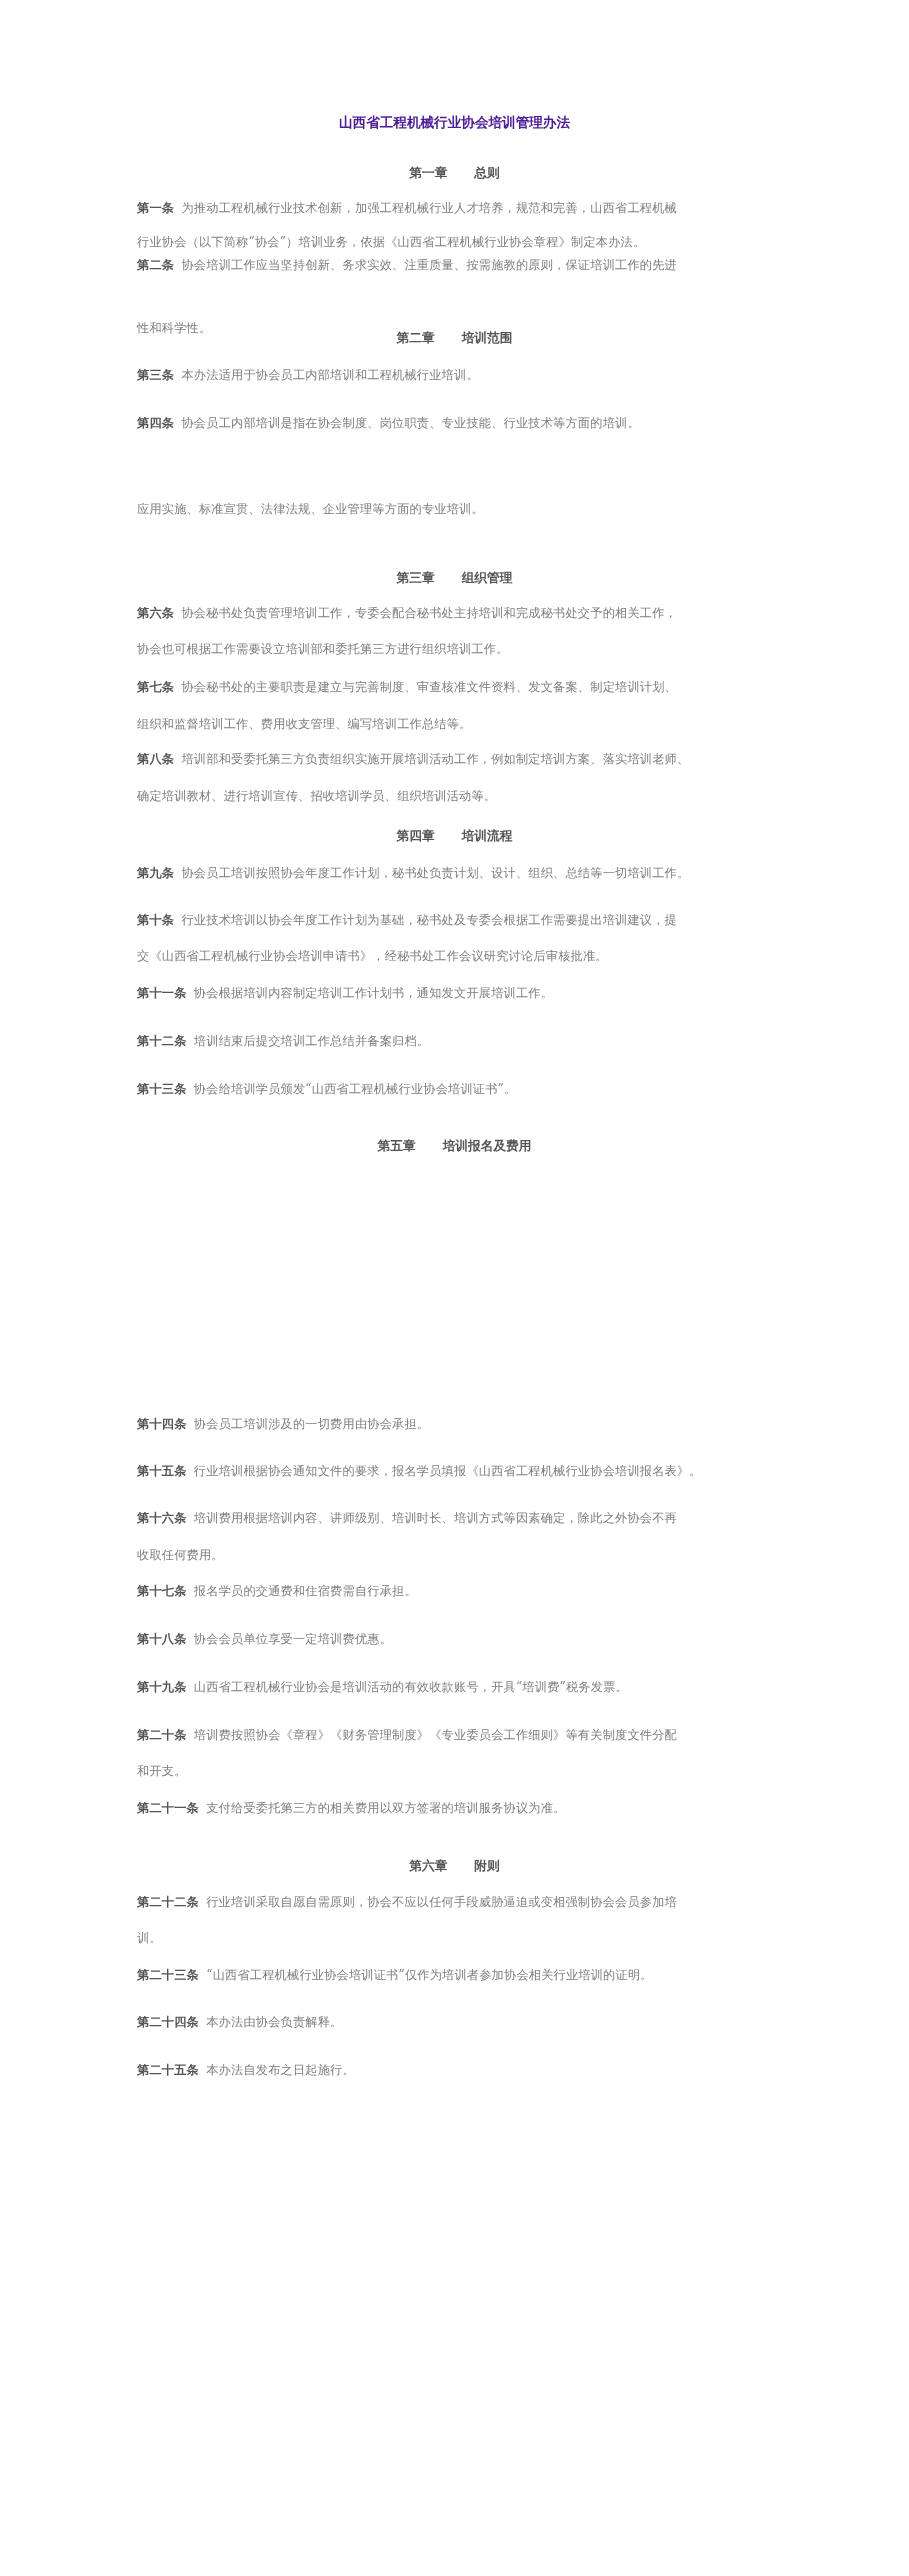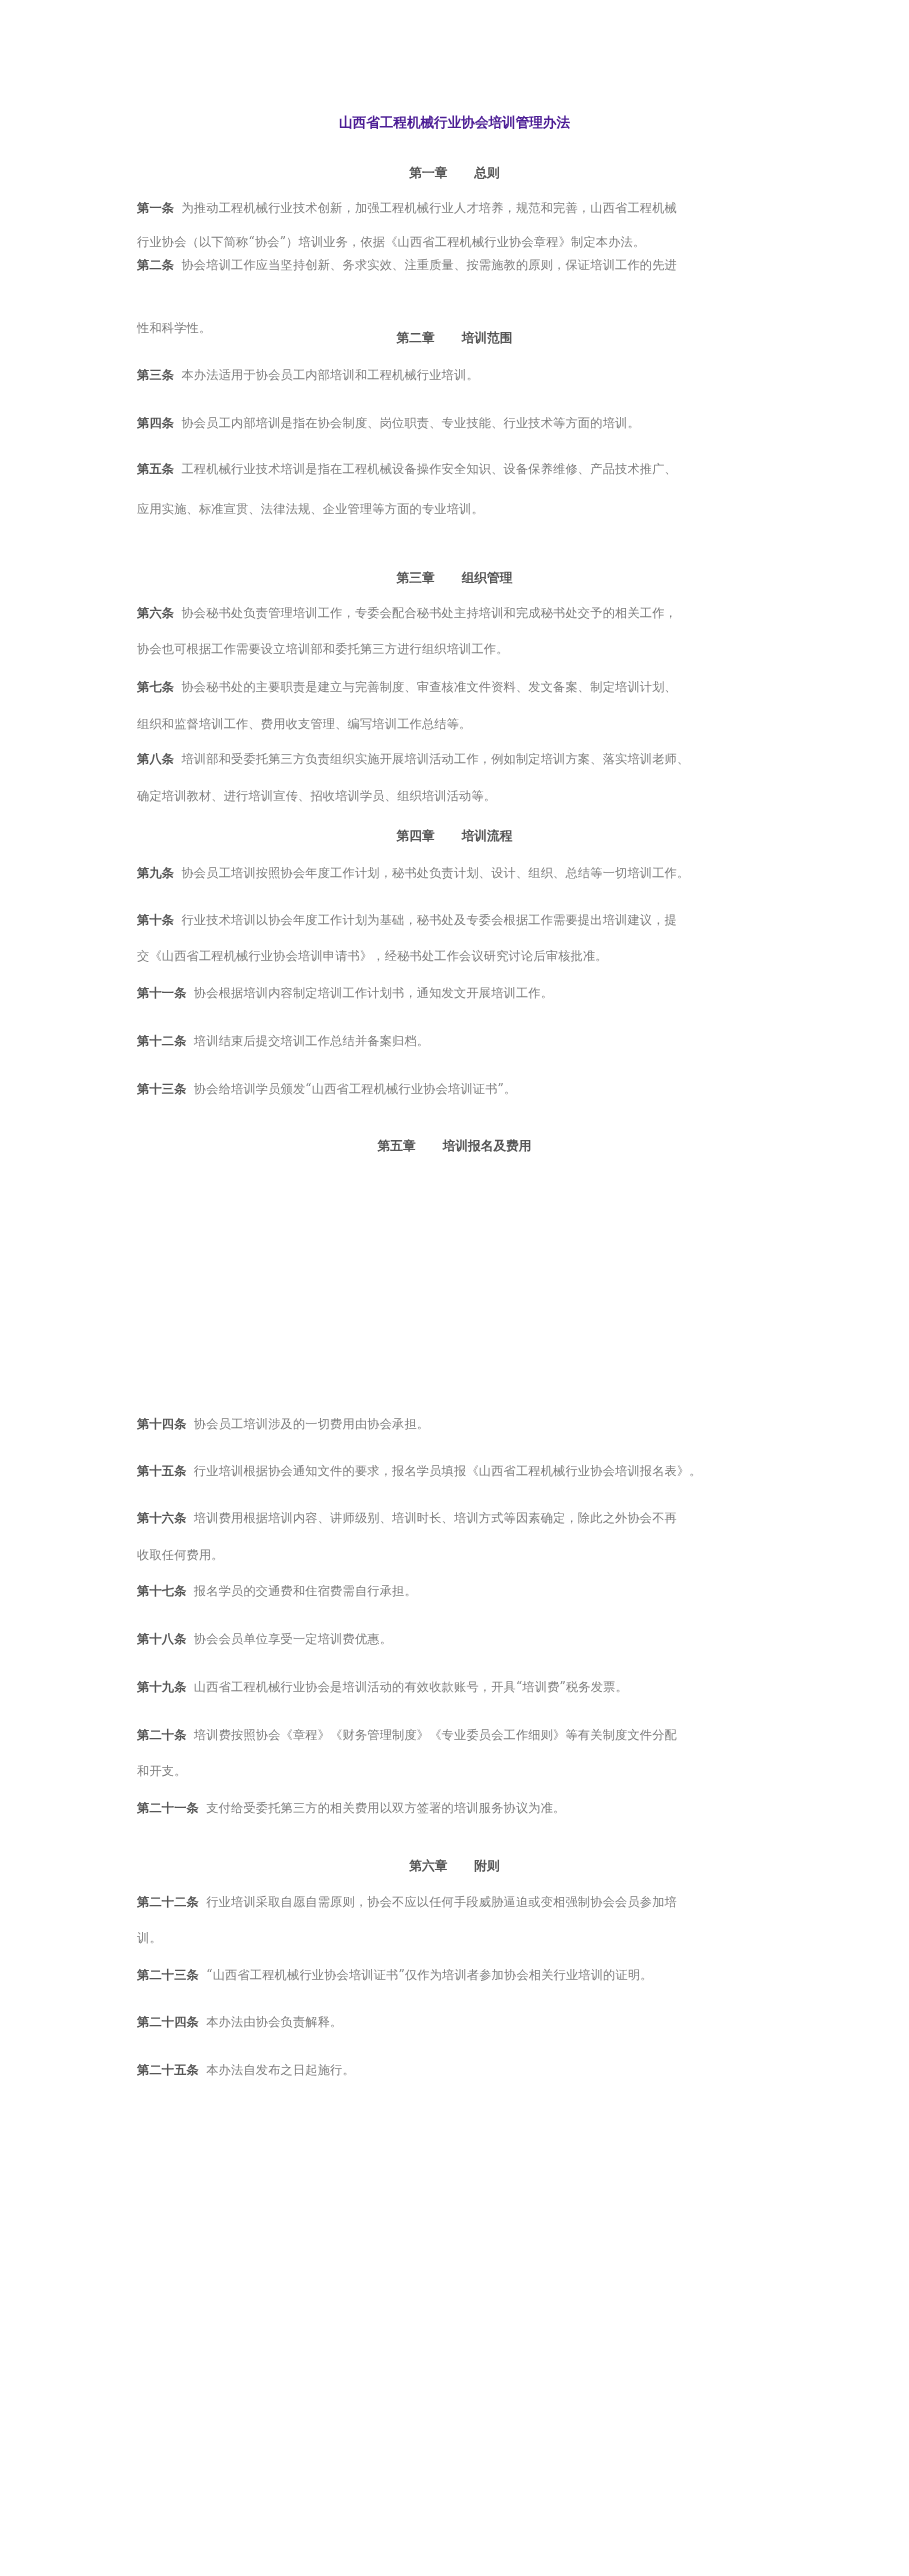--- a/index.html
+++ b/index.html
@@ -43,21 +43,20 @@
   <div class="line" style="top:199px;"><span class="label">第一条</span><span>为推动工程机械行业技术创新，加强工程机械行业人才培养，规范和完善，山西省工程机械</span></div>
   <div class="line" style="top:233px;">行业协会（以下简称“协会”）培训业务，依据《山西省工程机械行业协会章程》制定本办法。</div>
   <div class="line" style="top:256px;"><span class="label">第二条</span><span>协会培训工作应当坚持创新、务求实效、注重质量、按需施教的原则，保证培训工作的先进</span></div>
   <div class="line" style="top:281px;margin-top:38px;">性和科学性。</div>
 
   <div class="chapter" style="top:330px;font-family:Liberation Serif, serif;">
     <span class="num">第二章</span><span>培训范围</span>
   </div>
   <div class="line" style="top:366px;"><span class="label">第三条</span><span>本办法适用于协会员工内部培训和工程机械行业培训。</span></div>
   <div class="line" style="top:414px;"><span class="label">第四条</span><span>协会员工内部培训是指在协会制度、岗位职责、专业技能、行业技术等方面的培训。</span></div>
-  <div class="line" style="top:460px;"><span class="label">第五条</span><span>工程机械行业技术培训是指在工程机械设备操作安全知识、设备保养维修、产品技术推广、</span></div>
   <div class="line" style="top:500px;">应用实施、标准宣贯、法律法规、企业管理等方面的专业培训。</div>
 
   <div class="chapter" style="top:570px;">
     <span class="num">第三章</span><span>组织管理</span>
   </div>
   <div class="line" style="top:640px;">协会也可根据工作需要设立培训部和委托第三方进行组织培训工作。</div>
   <div class="line" style="top:604px;"><span class="label">第六条</span><span>协会秘书处负责管理培训工作，专委会配合秘书处主持培训和完成秘书处交予的相关工作，</span></div>
   <div class="line" style="top:678px;"><span class="label">第七条</span><span>协会秘书处的主要职责是建立与完善制度、审查核准文件资料、发文备案、制定培训计划、</span></div>
   <div class="line" style="top:715px;">组织和监督培训工作、费用收支管理、编写培训工作总结等。</div>
   <div class="line" style="top:750px;"><span class="label">第八条</span><span>培训部和受委托第三方负责组织实施开展培训活动工作，例如制定培训方案、落实培训老师、</span></div>

